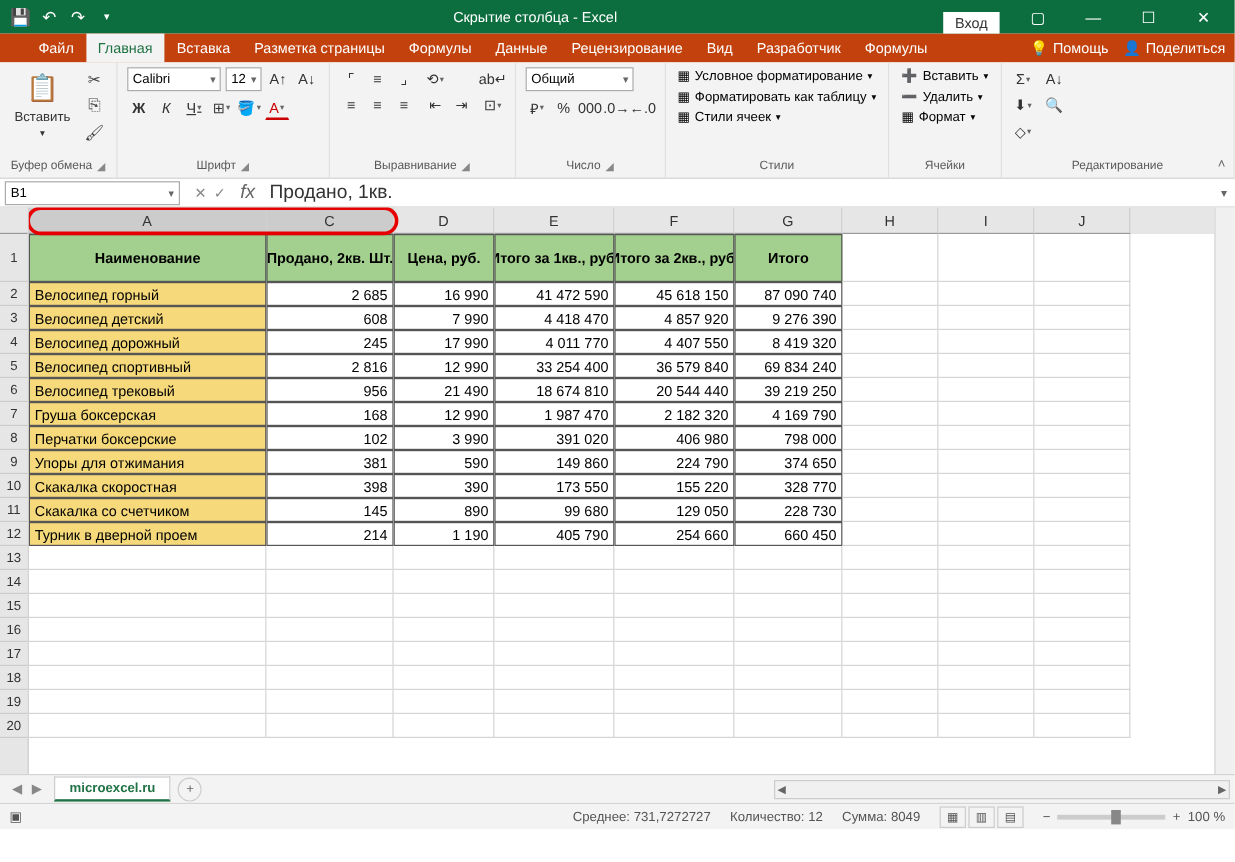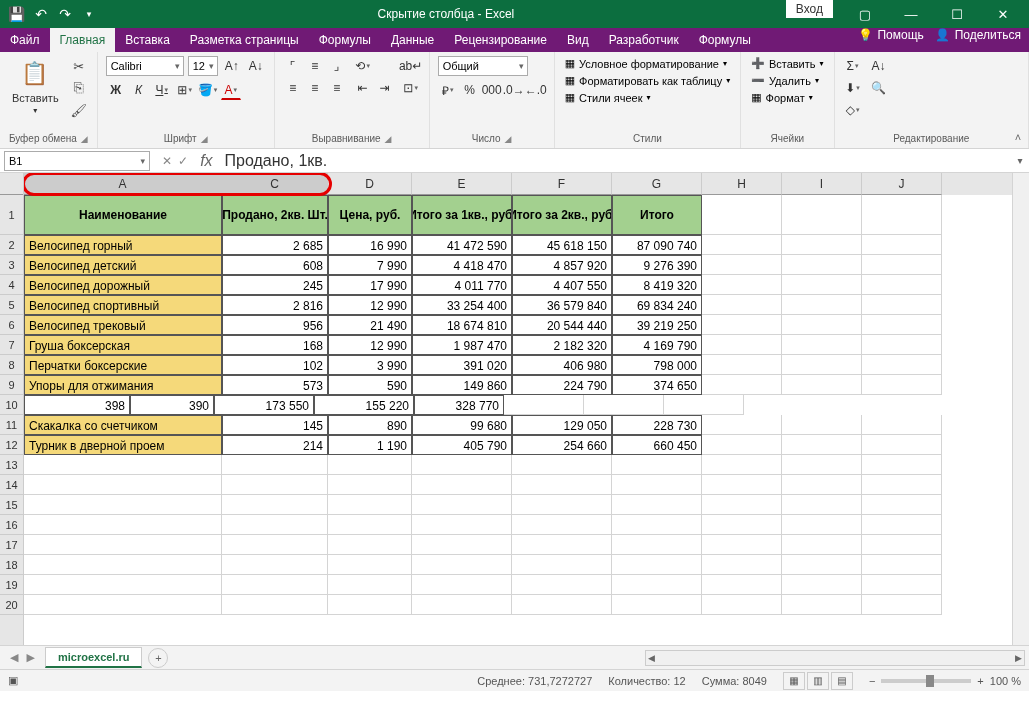--- a/index.html
+++ b/index.html
@@ -1,24 +1,24 @@
 <!DOCTYPE html>
 <html><head>
 <meta charset="utf-8">
 <style>
 *{box-sizing:border-box;margin:0;padding:0;font-family:"Segoe UI",Arial,sans-serif;}
 body{background:#fff;width:1029px;height:718px;overflow:hidden;user-select:none;}
 .titlebar{height:28px;background:#0c6e3f;display:flex;align-items:center;color:#fff;font-size:12px;}
 .qat{display:flex;align-items:center;gap:2px;padding:0 6px;}
 .qat .icon{width:22px;height:22px;display:flex;align-items:center;justify-content:center;color:#fff;font-size:14px;}
 .title-center{flex:1;text-align:center;}
-.title-right{display:flex;align-items:flex-start;gap:2px;padding-right:4px;}
+.title-right{display:flex;align-items:flex-end;gap:2px;padding-right:4px;}
 .login-btn{background:#fff;color:#333;padding:2px 10px;font-size:12px;margin-right:8px;}
 .win-btn{width:44px;height:28px;display:flex;align-items:center;justify-content:center;font-size:13px;}
-.tabs{height:24px;background:#701a75;display:flex;align-items:flex-start;padding-left:0;color:#fff;font-size:12px;}
+.tabs{height:24px;background:#c2410c;display:flex;align-items:center;padding-left:22px;color:#fff;font-size:12px;}
 .tab{padding:4px 10px;height:24px;display:flex;align-items:center;cursor:pointer;}
 .tab.active{background:#f3f3f3;color:#217346;}
 .tab-spacer{flex:1;}
 .tab-r{display:flex;align-items:center;gap:4px;padding-right:8px;}
 .ribbon{height:97px;background:#f3f3f3;border-bottom:1px solid #d4d4d4;display:flex;}
 .group{border-right:1px solid #e0e0e0;padding:4px 8px 2px;display:flex;flex-direction:column;justify-content:space-between;}
 .group-body{display:flex;gap:6px;align-items:flex-start;}
 .group-label{font-size:10px;color:#5a5a5a;text-align:right;padding:2px 0;display:flex;align-items:center;justify-content:center;gap:4px;}
 .group-label .dlg{font-size:9px;color:#888;}
 .big-btn{display:flex;flex-direction:column;align-items:center;gap:2px;padding:2px 4px;font-size:11px;color:#333;}
@@ -415,30 +415,31 @@
           <div class="cell num-cell" style="width: 84px;">3 990</div>
           <div class="cell num-cell" style="width: 100px;">391 020</div>
           <div class="cell num-cell" style="width: 100px;">406 980</div>
           <div class="cell num-cell" style="width: 90px;">798 000</div>
           <div class="cell" style="width: 80px;"></div>
           <div class="cell" style="width: 80px;"></div>
           <div class="cell" style="width: 80px;"></div>
         </div>
         <div class="data-row">
           <div class="cell name-cell" style="width: 198px;">Упоры для отжимания</div>
-          <div class="cell num-cell" style="width: 106px;">573</div>
+          <div class="cell num-cell" style="width: 106px;">381</div>
           <div class="cell num-cell" style="width: 84px;">590</div>
           <div class="cell num-cell" style="width: 100px;">149 860</div>
           <div class="cell num-cell" style="width: 100px;">224 790</div>
           <div class="cell num-cell" style="width: 90px;">374 650</div>
           <div class="cell" style="width: 80px;"></div>
           <div class="cell" style="width: 80px;"></div>
           <div class="cell" style="width: 80px;"></div>
         </div>
         <div class="data-row">
+          <div class="cell name-cell" style="width: 198px;">Скакалка скоростная</div>
           <div class="cell num-cell" style="width: 106px;">398</div>
           <div class="cell num-cell" style="width: 84px;">390</div>
           <div class="cell num-cell" style="width: 100px;">173 550</div>
           <div class="cell num-cell" style="width: 100px;">155 220</div>
           <div class="cell num-cell" style="width: 90px;">328 770</div>
           <div class="cell" style="width: 80px;"></div>
           <div class="cell" style="width: 80px;"></div>
           <div class="cell" style="width: 80px;"></div>
         </div>
         <div class="data-row">

